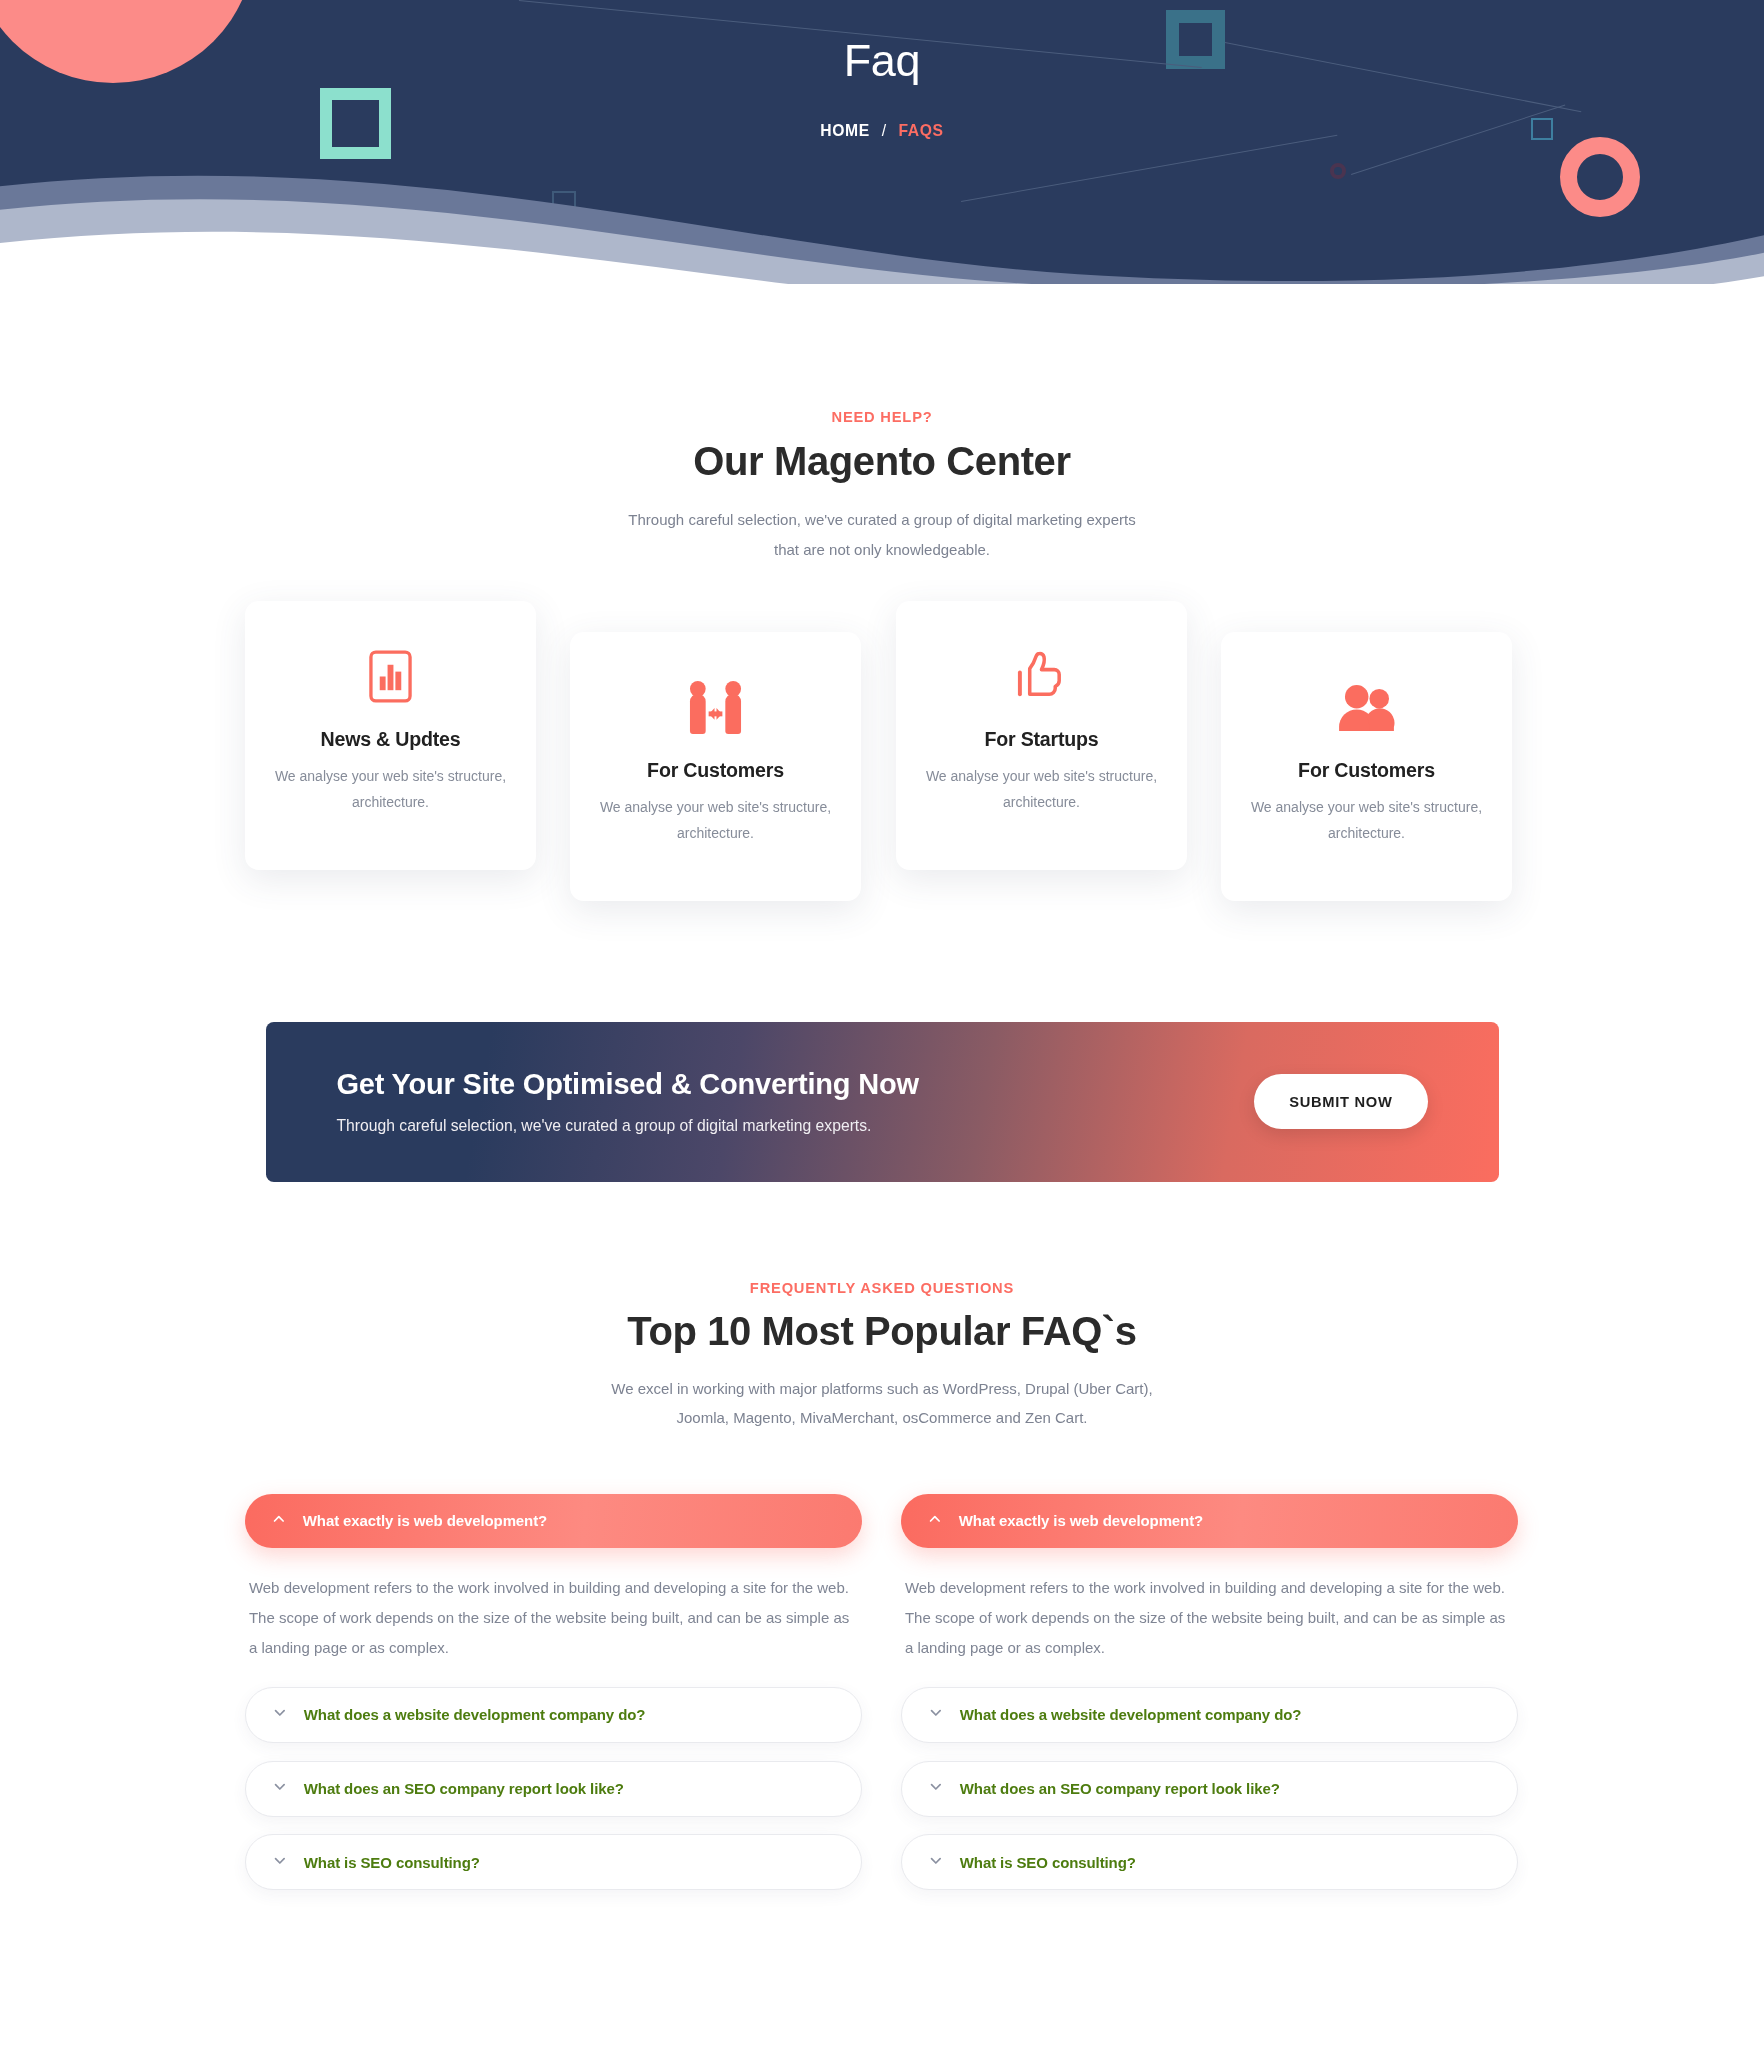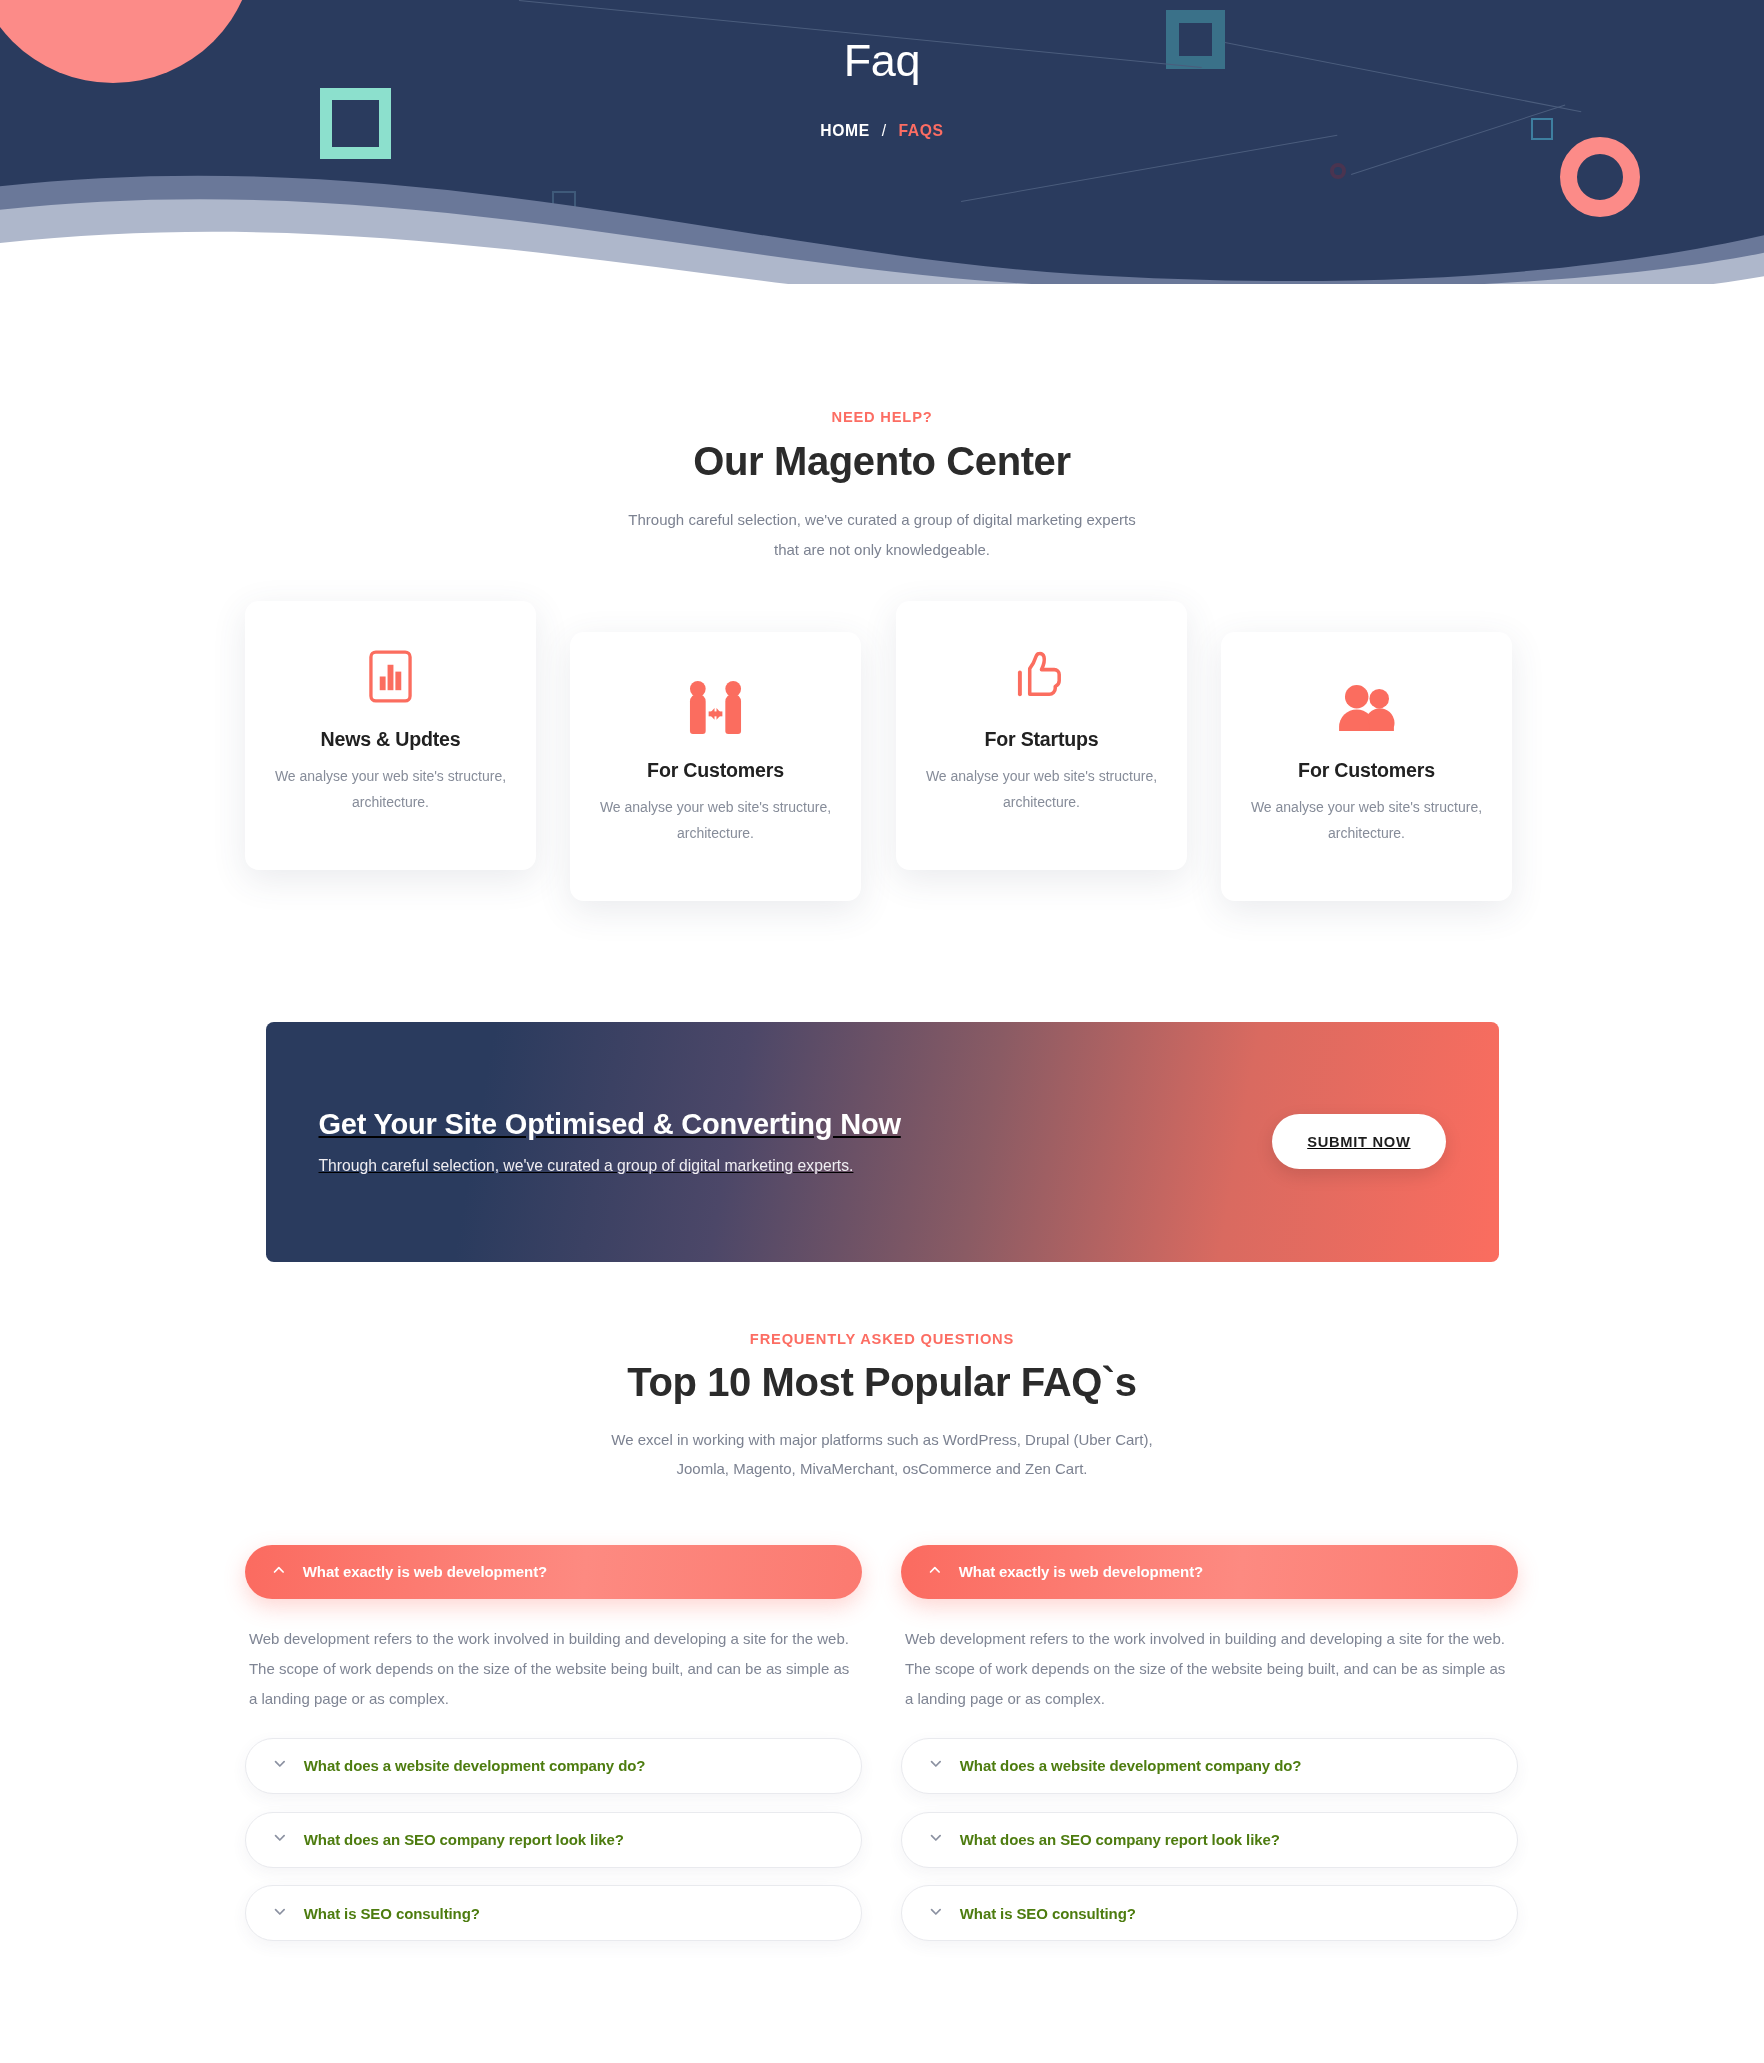--- a/index.html
+++ b/index.html
@@ -162,32 +162,31 @@
   .card-desc {
     font-size: 14px;
     line-height: 1.85;
     color: #868c99;
   }
 
   
   .cta {
     position: relative;
     width: 1233px;
-    height: 240px;
+    height: 160px;
     margin: 98px auto 0;
     border-radius: 7.8px;
     background: linear-gradient(100deg,
                 #2a3b5e 0%, #2a3b5e 18%, #4c4768 38%,
                 #8a5b64 58%, #d96a60 78%, #fb6d5f 100%);
     display: flex;
     align-items: center;
     justify-content: space-between;
-    padding: 0 53px;
+    padding: 0 71px;
     overflow: hidden;
-    text-decoration: underline;
   }
   .cta-text { max-width: 804px; }
   .cta-title {
     font-size: 29px;
     font-weight: 700;
     color: #ffffff;
     letter-spacing: -0.2px;
   }
   .cta-sub {
     margin-top: 15.7px;
@@ -206,21 +205,21 @@
     letter-spacing: 0.7px;
     font-family: "Liberation Sans", sans-serif;
     box-shadow: 0 5.9px 17.6px rgba(0,0,0,0.12);
     cursor: pointer;
     white-space: nowrap;
   }
 
   
   .faq-head {
     text-align: center;
-    padding-top: 69px;
+    padding-top: 98px;
   }
   .faq-sub {
     margin: 19.6px auto 0;
     width: 568px;
     font-size: 15px;
     line-height: 1.95;
     color: #7c8291;
   }
 
   .faq-cols {

